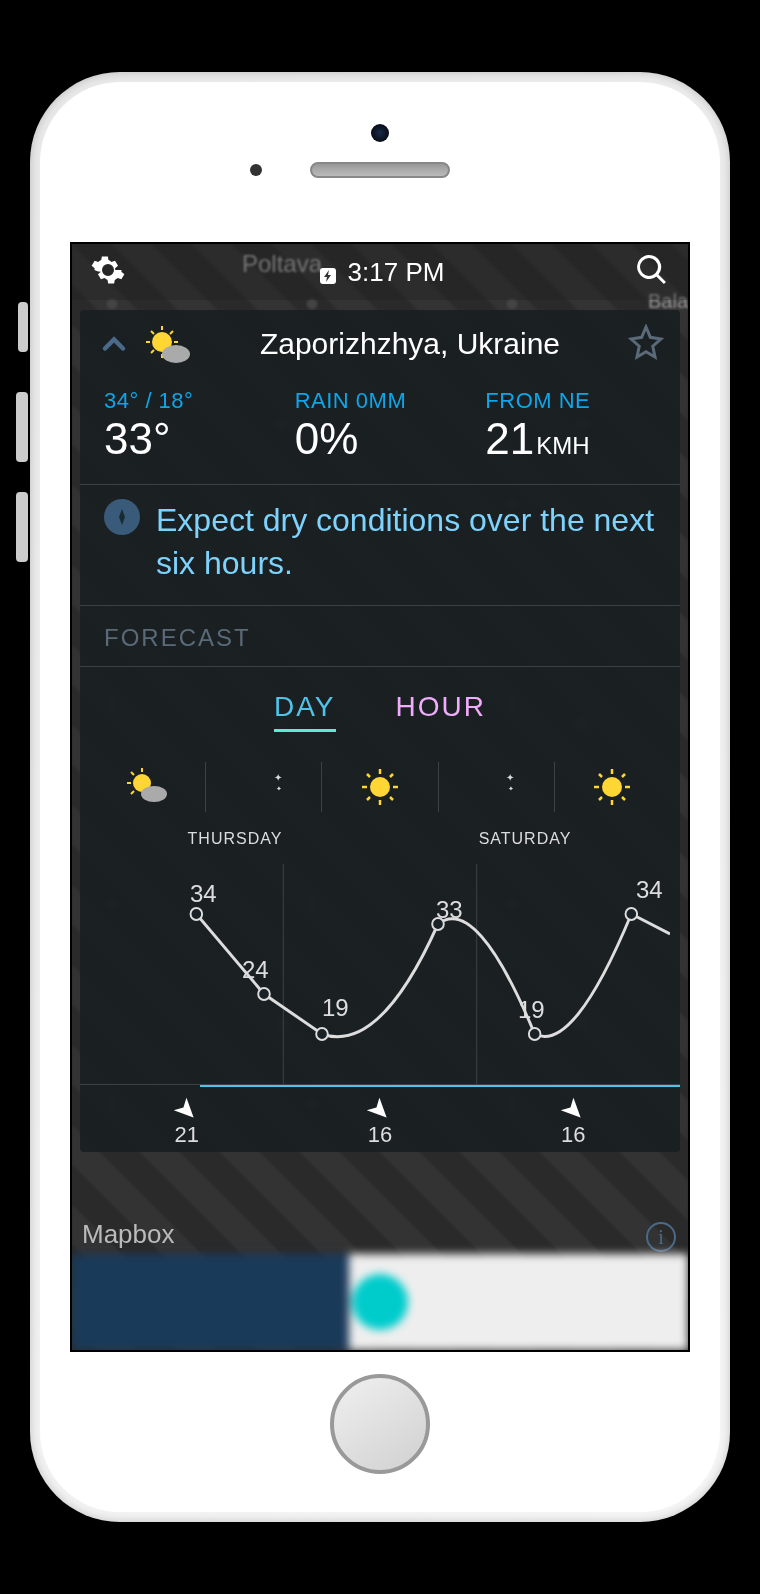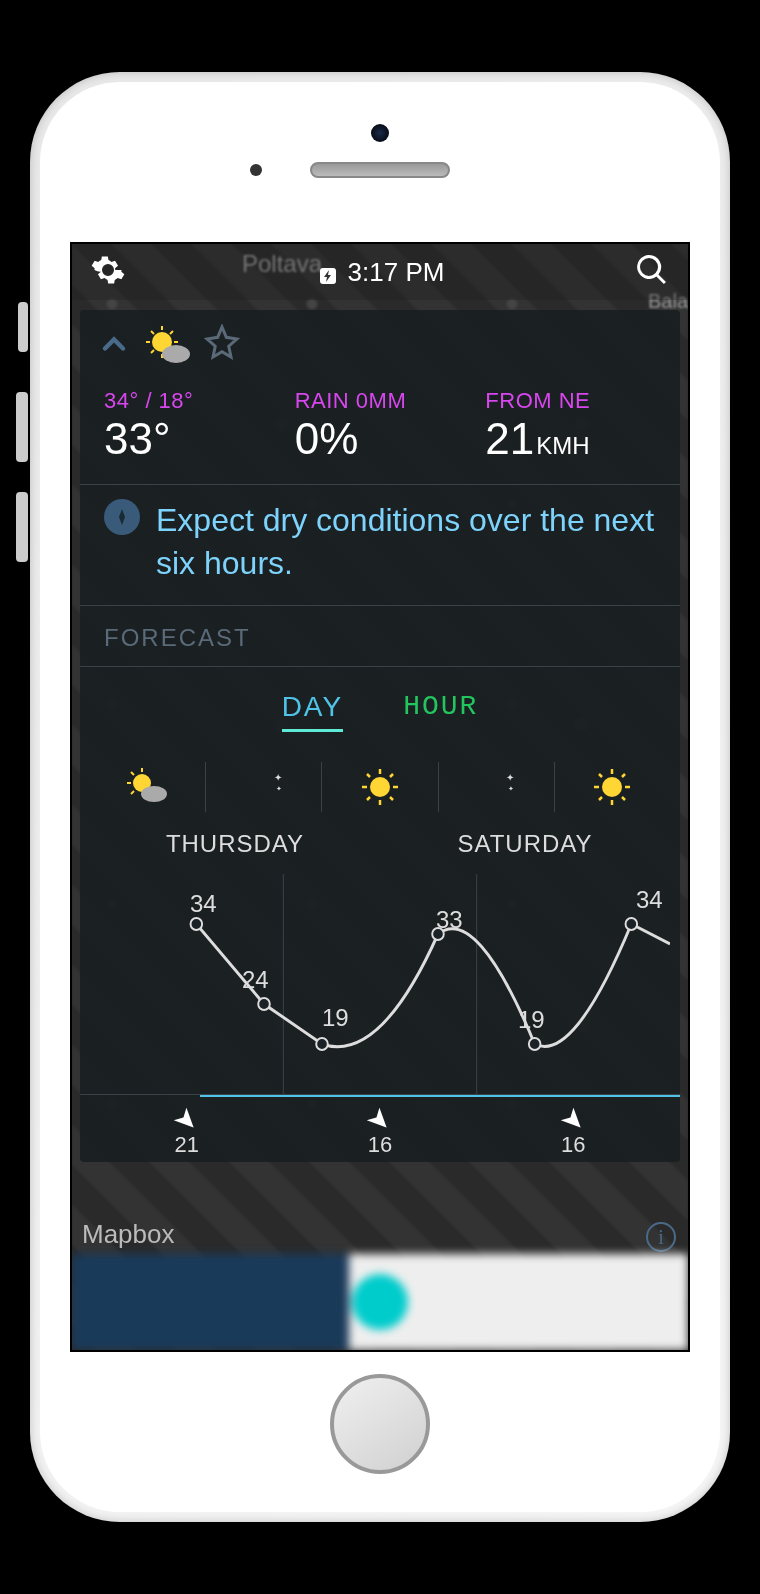--- a/index.html
+++ b/index.html
@@ -138,21 +138,21 @@
 .location-title { font-size: 30px; font-weight: 500; flex: 1; text-align: center; }
 .star-icon svg { width: 36px; height: 36px; fill: none; stroke: #5a6a78; stroke-width: 2; }
 
 
 .stats-row {
   display: flex;
   padding: 10px 24px 20px;
   gap: 20px;
 }
 .stat-block { flex: 1; }
-.stat-label { font-size: 22px; color: #d946ef; letter-spacing: 0.5px; }
+.stat-label { font-size: 22px; color: #0ea5e9; letter-spacing: 0.5px; }
 .stat-value { font-size: 44px; font-weight: 400; display: flex; align-items: baseline; }
 .stat-unit { font-size: 24px; margin-left: 2px; }
 
 
 .forecast-msg {
   display: flex;
   align-items: flex-start;
   gap: 16px;
   padding: 14px 24px 20px;
   border-top: 1px solid #3a4248;
@@ -181,42 +181,42 @@
   gap: 60px;
   padding: 24px 0 10px;
 }
 .tab {
   font-size: 28px;
   letter-spacing: 2px;
   padding-bottom: 6px;
   cursor: pointer;
 }
 .tab.active { color: #4fc3e8; border-bottom: 3px solid #5eead4; }
-.tab.inactive { color: #22c55e; font-family: Liberation Mono, monospace; }
+.tab.inactive { color: #f0abfc; }
 
 
 .fc-icons {
   display: flex;
   padding: 20px 10px 0;
 }
 .fc-col {
   flex: 1;
   text-align: center;
   border-left: 1px solid #3a4248;
 }
 .fc-col:first-child { border-left: none; }
 .fc-icon { height: 50px; display: flex; align-items: center; justify-content: center; }
 .fc-day-row {
   display: flex;
   padding: 18px 10px 0;
 }
 .fc-day {
   flex: 1.67;
   text-align: center;
-  font-size: 24px;
+  font-size: 16px;
   letter-spacing: 1px;
   color: #ddd;
 }
 .fc-day:first-child { flex: 1.67; }
 
 
 .chart-area {
   position: relative;
   height: 220px;
   margin: 16px 10px 0;
@@ -343,20 +343,21 @@
                   <line x1="2" y1="18" x2="6" y2="18"></line>
                   <line x1="30" y1="18" x2="34" y2="18"></line>
                   <line x1="7" y1="7" x2="10" y2="10"></line>
                   <line x1="26" y1="26" x2="29" y2="29"></line>
                   <line x1="7" y1="29" x2="10" y2="26"></line>
                   <line x1="26" y1="10" x2="29" y2="7"></line>
                 </g>
                 <ellipse cx="32" cy="30" rx="14" ry="9" fill="#aaa"></ellipse>
               </svg>
           </div>
+          <div class="location-title">Zaporizhzhya, Ukraine</div>
           <div class="star-icon">
             <svg viewBox="0 0 24 24">
                 <path d="M12 2l2.9 6.9L22 10l-5.5 4.8L18 22l-6-3.5L6 22l1.5-7.2L2 10l7.1-1.1z"></path>
               </svg>
           </div>
         </div>
 
         <div class="stats-row">
           <div class="stat-block">
             <div class="stat-label">34° / 18°</div>

